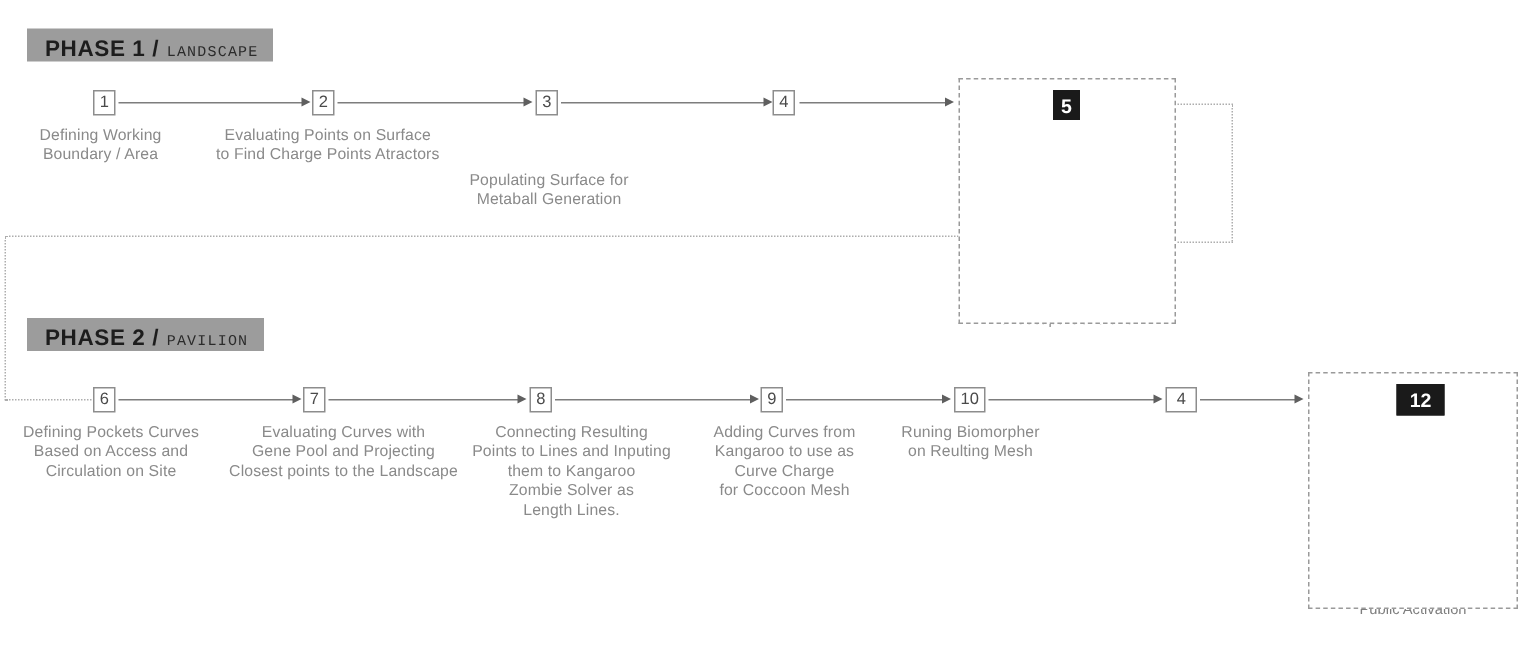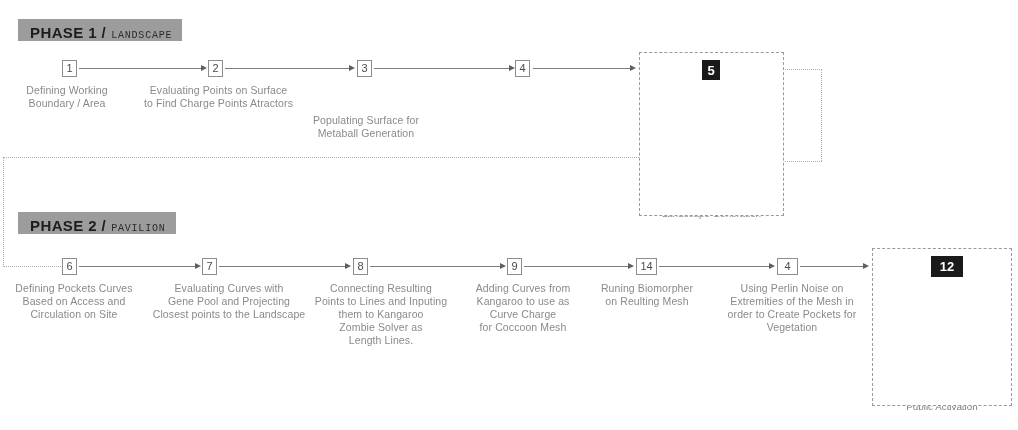--- a/index.html
+++ b/index.html
@@ -236,44 +236,40 @@
   <div class="arrow-line" style="left:659px; top:266px; width:112px;"></div>
   <div class="arrow-head" style="left:769px; top:262.5px;"></div>
 
   <div class="arrow-line" style="left:800px; top:266px; width:65px;"></div>
   <div class="arrow-head" style="left:863px; top:262.5px;"></div>
 
   <div class="num-box" style="left:62px; top:258px;">6</div>
   <div class="num-box" style="left:202px; top:258px;">7</div>
   <div class="num-box" style="left:353px; top:258px;">8</div>
   <div class="num-box" style="left:507px; top:258px;">9</div>
-  <div class="num-box wide" style="left:636px; top:258px;">14</div>
+  <div class="num-box wide" style="left:636px; top:258px;">10</div>
   <div class="num-box wide" style="left:777px; top:258px;">4</div>
 
   <div class="caption" style="left:0px; top:282px; width:148px;">Defining Pockets Curves
 Based on Access and
 Circulation on Site</div>
   <div class="caption" style="left:143px; top:282px; width:172px;">Evaluating Curves with
 Gene Pool and Projecting
 Closest points to the Landscape</div>
   <div class="caption" style="left:461px; top:282px; width:124px;">Adding Curves from
 Kangaroo to use as
 Curve Charge
 for Coccoon Mesh</div>
   <div class="caption" style="left:305px; top:282px; width:152px;">Connecting Resulting
 Points to Lines and Inputing
 them to Kangaroo
 Zombie Solver as
 Length Lines.</div>
   <div class="caption" style="left:587px; top:282px; width:120px;">Runing Biomorpher
 on Reulting Mesh</div>
-  <div class="caption" style="left:722px; top:282px; width:140px;">Using Perlin Noise on
-Extremities of the Mesh in
-order to Create Pockets for
-Vegetation</div>
 
   <div class="dash-box" style="left:872px; top:248px; width:140px; height:158px;"></div>
 
   <div class="num-box inverted big" style="left:931px; top:256px;">12</div>
 
   <div class="box-inner" style="left:872px; top:281px; width:140px;">
     <div class="box-title">SITE</div>
     <div class="box-text dark" style="margin-top:1px;">Adding Circulation Ramp
 Over the Created Mesh
 Structure and Landscape to

